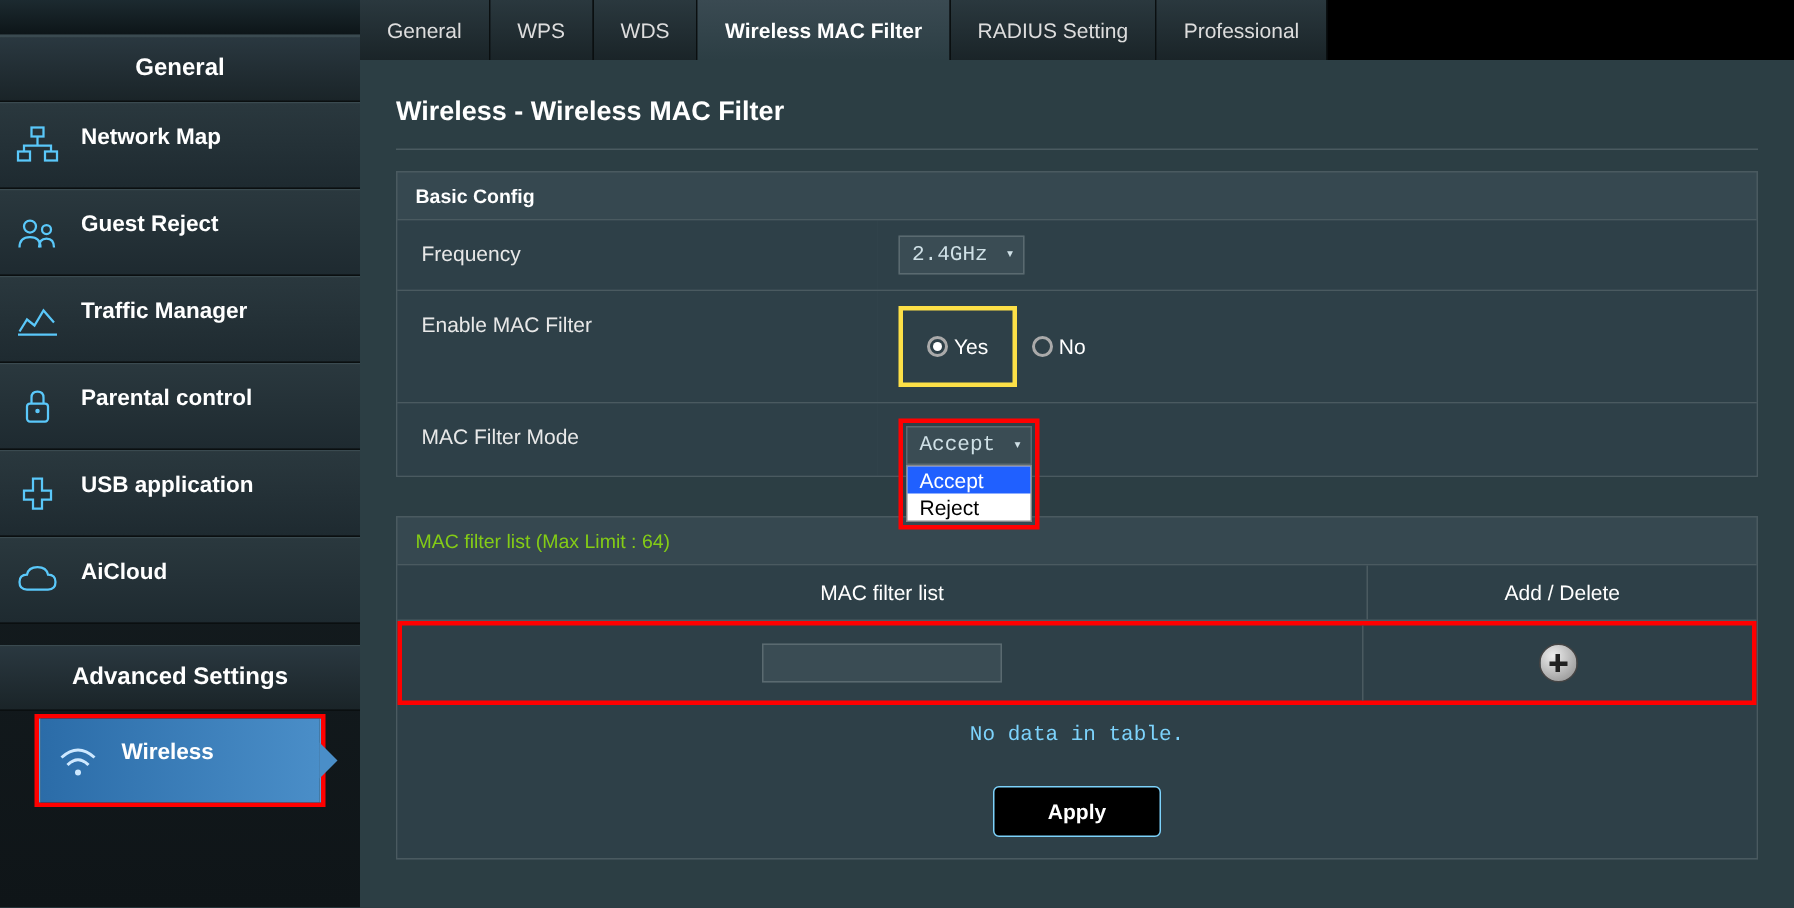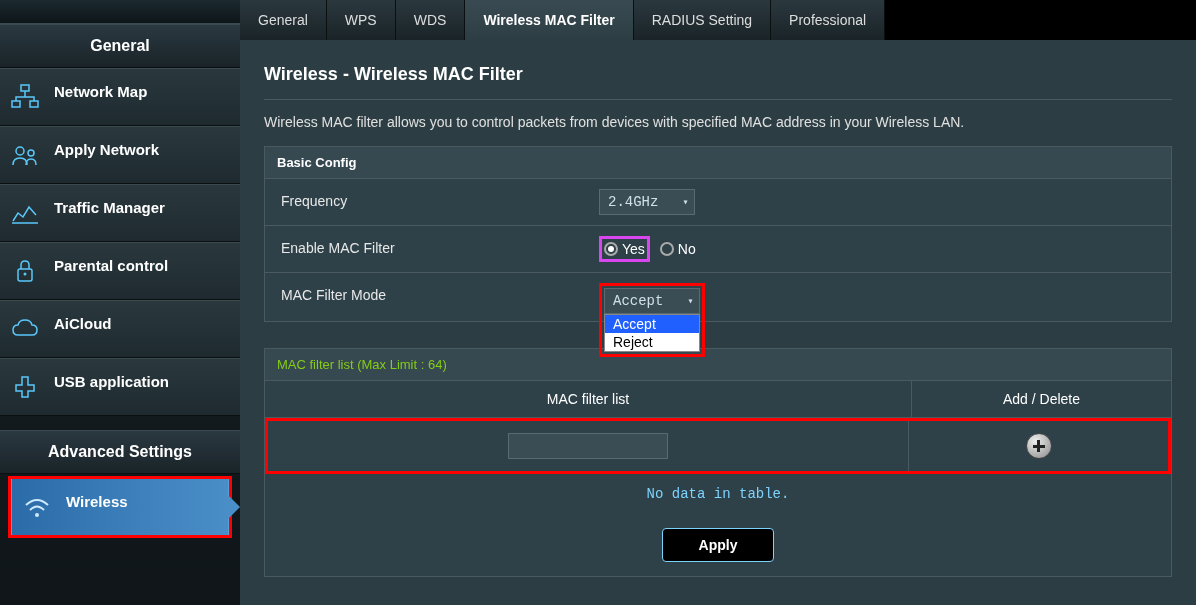--- a/index.html
+++ b/index.html
@@ -34,21 +34,21 @@
 .divider { height: 1px; background: #4a5a60; margin: 14px 0; }
 .description { font-size: 14px; color: #e0e0e0; margin-bottom: 16px; }
 
 .section { border: 1px solid #4a5a60; background: #364850; margin-bottom: 26px; }
 .section-header { padding: 8px 12px; font-weight: bold; font-size: 13px; color: #fff; border-bottom: 1px solid #4a5a60; }
 .config-row { display: flex; border-bottom: 1px solid #4a5a60; }
 .config-row:last-child { border-bottom: none; }
 .config-label { width: 320px; padding: 14px 16px; font-size: 14px; color: #e8e8e8; background: #2e4048; }
 .config-value { flex: 1; padding: 10px 14px; display: flex; align-items: center; gap: 10px; background: #2e4048; position: relative; }
 
-.select-box { background: #3a4c54; border: 1px solid #5a6a70; color: #cfe0e6; padding: 4px 36px 4px 8px; font-family: 'Courier New', monospace; font-size: 14px; position: relative; display: inline-block; cursor: pointer; }
+.select-box { background: #3a4c54; border: 1px solid #5a6a70; color: #cfe0e6; padding: 4px 24px 4px 8px; font-family: 'Courier New', monospace; font-size: 14px; position: relative; display: inline-block; cursor: pointer; }
 .select-box::after { content: '▾'; position: absolute; right: 6px; top: 50%; transform: translateY(-50%); font-size: 10px; }
 .radio-option { display: flex; align-items: center; gap: 4px; font-size: 14px; cursor: pointer; }
 .radio-circle { width: 14px; height: 14px; border-radius: 50%; border: 2px solid #aaa; display: inline-block; position: relative; }
 .radio-circle.checked::after { content: ''; position: absolute; width: 6px; height: 6px; background: #fff; border-radius: 50%; top: 2px; left: 2px; }
 
 .dropdown-open { position: absolute; top: 10px; left: 14px; }
 .dropdown-options { background: #fff; color: #000; font-family: 'Courier New', monospace; font-size: 14px; border: 1px solid #888; }
 .dropdown-option { padding: 1px 8px; }
 .dropdown-option.highlighted { background: #2060ff; color: #fff; }
 
@@ -64,21 +64,21 @@
 
 .add-button { width: 26px; height: 26px; border-radius: 50%; background: radial-gradient(circle at 35% 30%, #eee, #888); border: 1px solid #444; display: flex; align-items: center; justify-content: center; cursor: pointer; position: relative; }
 .add-button::before { content: ''; position: absolute; width: 12px; height: 3px; background: #222; }
 .add-button::after { content: ''; position: absolute; width: 3px; height: 12px; background: #222; }
 
 .no-data { text-align: center; padding: 12px; color: #7dd3fc; font-family: 'Courier New', monospace; font-size: 14px; background: #2e4048; }
 
 .apply-row { display: flex; justify-content: center; padding: 14px; background: #2e4048; }
 .apply-button { background: #000; color: #fff; border: 1px solid #7dd3fc; padding: 8px 36px; font-weight: bold; font-size: 14px; cursor: pointer; border-radius: 4px; }
 
-.highlight-inline { border: 3px solid #d946ef; padding: 2px; display: inline-flex; align-items: center; }
+.highlight-inline { border: 3px solid #fde047; padding: 16px; display: inline-flex; align-items: center; }
 .highlight-row { border: 3px solid #ff0000; }
 
 svg { width: 100%; height: 100%; }
 </style>
 </head>
 <body>
 
 <div class="container">
   <div class="sidebar">
     <div class="sidebar-logo-area"></div>
@@ -98,21 +98,21 @@
 
     <div class="sidebar-item">
       <span class="sidebar-icon">
         <svg viewBox="0 0 30 28">
             <circle cx="10" cy="10" r="4" fill="none" stroke="#5ac8fa" stroke-width="1.5"></circle>
             <path d="M3 24 Q3 17 10 17 Q17 17 17 24" fill="none" stroke="#5ac8fa" stroke-width="1.5"></path>
             <circle cx="21" cy="12" r="3" fill="none" stroke="#5ac8fa" stroke-width="1.5"></circle>
             <path d="M16 24 Q16 18 21 18 Q26 18 26 24" fill="none" stroke="#5ac8fa" stroke-width="1.5"></path>
           </svg>
       </span>
-      <span>Apply Network</span>
+      <span>Guest Reject</span>
     </div>
 
     <div class="sidebar-item">
       <span class="sidebar-icon">
         <svg viewBox="0 0 30 28">
             <path d="M3 22 L8 14 L13 18 L19 8 L26 16" fill="none" stroke="#5ac8fa" stroke-width="1.5"></path>
             <path d="M2 24 L28 24" stroke="#5ac8fa" stroke-width="1.5"></path>
           </svg>
       </span>
       <span>Traffic Manager</span>
@@ -125,39 +125,39 @@
             <path d="M11 12 L11 8 Q11 4 15 4 Q19 4 19 8 L19 12" fill="none" stroke="#5ac8fa" stroke-width="1.5"></path>
             <circle cx="15" cy="17" r="1.5" fill="#5ac8fa"></circle>
           </svg>
       </span>
       <span>Parental control</span>
     </div>
 
     <div class="sidebar-item">
       <span class="sidebar-icon">
         <svg viewBox="0 0 30 28">
+            <path d="M12 4 L12 12 L6 12 L6 18 L12 18 L12 24 L18 24 L18 18 L24 18 L24 12 L18 12 L18 4 Z" fill="none" stroke="#5ac8fa" stroke-width="1.5"></path>
+          </svg>
+      </span>
+      <span>USB application</span>
+    </div>
+
+    <div class="sidebar-item">
+      <span class="sidebar-icon">
+        <svg viewBox="0 0 30 28">
             <path d="M8 20 Q3 20 3 15 Q3 10 8 10 Q9 5 15 5 Q21 5 22 10 Q27 10 27 15 Q27 20 22 20 Z" fill="none" stroke="#5ac8fa" stroke-width="1.5"></path>
           </svg>
       </span>
       <span>AiCloud</span>
-    </div>
-
-    <div class="sidebar-item">
-      <span class="sidebar-icon">
-        <svg viewBox="0 0 30 28">
-            <path d="M12 4 L12 12 L6 12 L6 18 L12 18 L12 24 L18 24 L18 18 L24 18 L24 12 L18 12 L18 4 Z" fill="none" stroke="#5ac8fa" stroke-width="1.5"></path>
-          </svg>
-      </span>
-      <span>USB application</span>
     </div>
 
     <div style="height:14px"></div>
     <div class="sidebar-header">Advanced Settings</div>
 
-    <div class="highlight-box" style="margin:2px 8px;">
+    <div class="highlight-box" style="margin:2px 23px;">
       <div class="sidebar-item selected" style="border-top:none;border-bottom:none;">
         <span class="sidebar-icon">
           <svg viewBox="0 0 30 28">
               <path d="M4 12 Q15 2 26 12" fill="none" stroke="#cde8ff" stroke-width="2"></path>
               <path d="M8 17 Q15 10 22 17" fill="none" stroke="#cde8ff" stroke-width="2"></path>
               <circle cx="15" cy="22" r="2" fill="#cde8ff"></circle>
             </svg>
         </span>
         <span>Wireless</span>
       </div>
@@ -171,21 +171,20 @@
       <div class="tab">WDS</div>
       <div class="tab active">Wireless MAC Filter</div>
       <div class="tab">RADIUS Setting</div>
       <div class="tab">Professional</div>
       <div class="tab-spacer"></div>
     </div>
 
     <div class="content">
       <div class="page-title">Wireless - Wireless MAC Filter</div>
       <div class="divider"></div>
-      <div class="description">Wireless MAC filter allows you to control packets from devices with specified MAC address in your Wireless LAN.</div>
 
       <div class="section">
         <div class="section-header">Basic Config</div>
 
         <div class="config-row">
           <div class="config-label">Frequency</div>
           <div class="config-value">
             <span class="select-box">2.4GHz</span>
           </div>
         </div>

